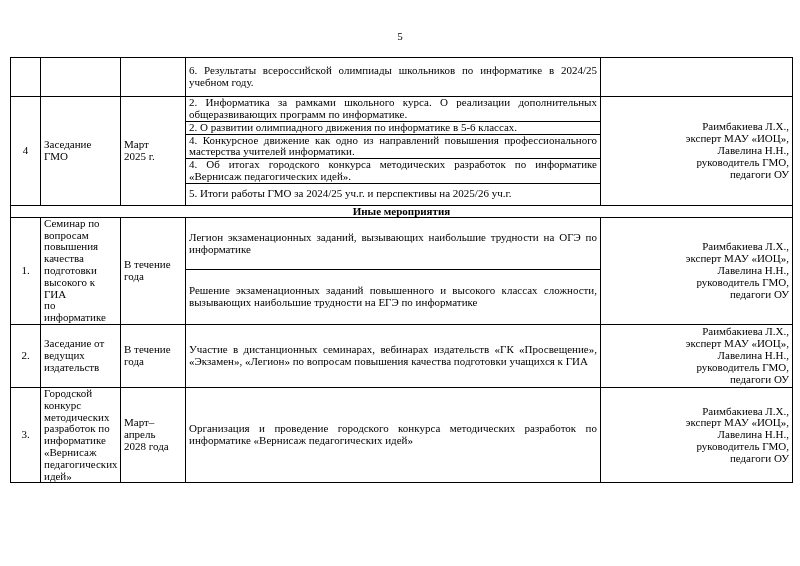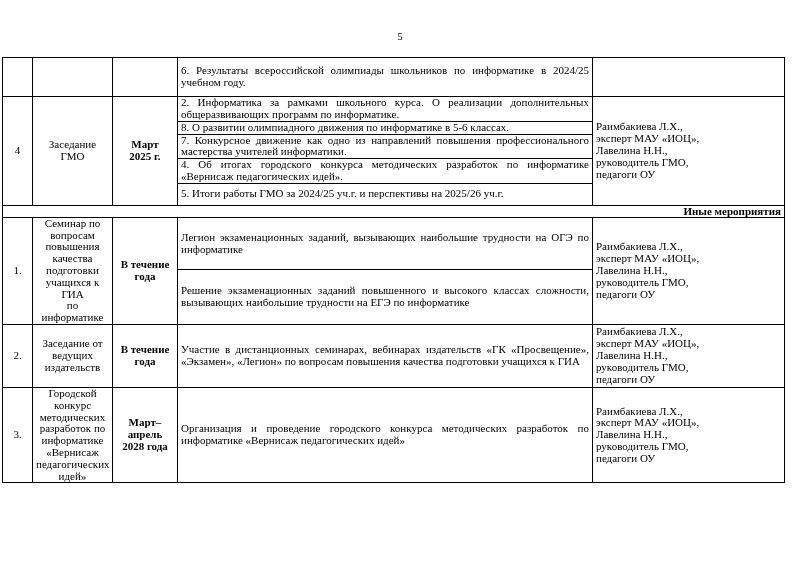--- a/index.html
+++ b/index.html
@@ -21,21 +21,21 @@
   .page-number {
     position: absolute;
     top: 31px;
     left: 0;
     width: 100%;
     text-align: center;
     font-size: 11px;
   }
   table.plan-table {
     position: absolute;
-    left: 2px;
+    left: 10px;
     top: 57px;
     width: 782px;
     border-collapse: collapse;
     table-layout: fixed;
   }
   table.plan-table td {
     border: 1px solid #000000;
     padding: 0 3px;
     overflow: hidden;
     vertical-align: middle;
@@ -49,41 +49,39 @@
   .h52 { height: 52px; }
   .h54 { height: 54px; }
   .h63 { height: 63px; }
   .h95 { height: 95px; }
   td.c-num {
     text-align: center;
     vertical-align: top;
     padding-top: 1px;
   }
   td.c-name {
-    text-align: center;
     white-space: pre-line;
     padding: 0 1px;
   }
   td.c-date {
-    text-align: center;
+    text-align: left;
     white-space: pre-line;
-    font-weight: bold;
   }
   td.c-content {
     text-align: justify;
     padding: 1px 4px;
   }
   td.c-resp {
-    text-align: left;
+    text-align: right;
     white-space: pre-line;
   }
   td.vtop { vertical-align: top; padding-top: 2px; }
   td.c-section {
     font-weight: bold;
-    text-align: right;
+    text-align: center;
     line-height: 11px;
     vertical-align: middle;
   }
 </style>
 </head>
 <body>
 
 <div class="page">
   <div class="page-number">5</div>
 
@@ -111,44 +109,44 @@
         <td class="c-date vtop" rowspan="5">Март
 2025 г.</td>
         <td class="c-content">2. Информатика за рамками школьного курса. О реализации дополнительных общеразвивающих программ по информатике.</td>
         <td class="c-resp" rowspan="5">Раимбакиева Л.Х.,
 эксперт МАУ «ИОЦ»,
 Лавелина Н.Н.,
 руководитель ГМО,
 педагоги ОУ</td>
       </tr>
       <tr class="h13">
-        <td class="c-content">8. О развитии олимпиадного движения по информатике в 5-6 классах.</td>
+        <td class="c-content">2. О развитии олимпиадного движения по информатике в 5-6 классах.</td>
       </tr>
       <tr class="h24">
-        <td class="c-content">7. Конкурсное движение как одно из направлений повышения профессионального мастерства учителей информатики.</td>
+        <td class="c-content">4. Конкурсное движение как одно из направлений повышения профессионального мастерства учителей информатики.</td>
       </tr>
       <tr class="h24">
         <td class="c-content">4. Об итогах городского конкурса методических разработок по информатике «Вернисаж педагогических идей».</td>
       </tr>
       <tr class="h22">
         <td class="c-content vtop">5. Итоги работы ГМО за 2024/25 уч.г. и перспективы на 2025/26 уч.г.</td>
       </tr>
 
       <tr class="h12">
         <td class="c-section" colspan="5">Иные мероприятия</td>
       </tr>
 
       <tr class="h52">
         <td class="c-num" rowspan="2">1.</td>
         <td class="c-name" rowspan="2">Семинар по
 вопросам
 повышения
 качества
 подготовки
-учащихся к
+высокого к
 ГИА
 по
 информатике</td>
         <td class="c-date" rowspan="2">В течение
 года</td>
         <td class="c-content">Легион экзаменационных заданий, вызывающих наибольшие трудности на ОГЭ по информатике</td>
         <td class="c-resp" rowspan="2">Раимбакиева Л.Х.,
 эксперт МАУ «ИОЦ»,
 Лавелина Н.Н.,
 руководитель ГМО,

